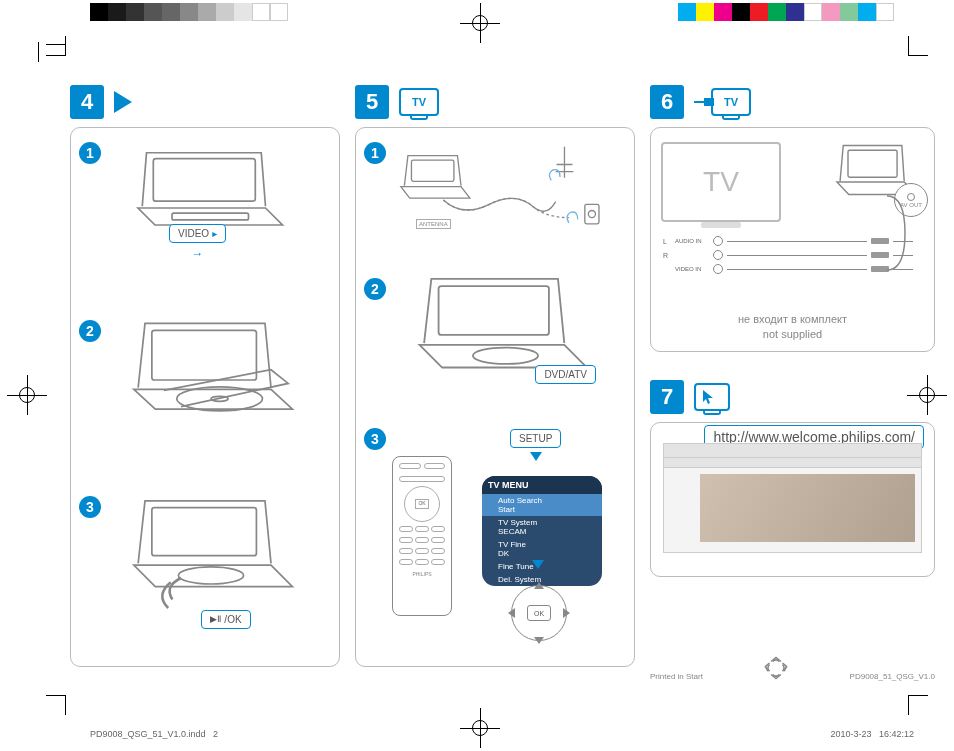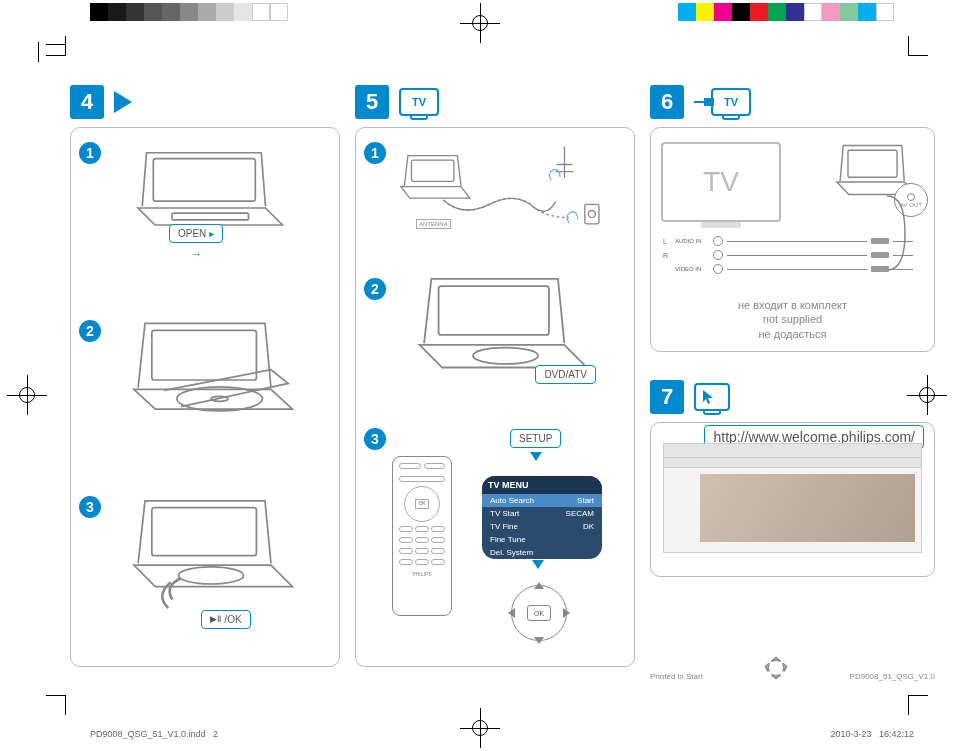--- a/index.html
+++ b/index.html
@@ -47,21 +47,21 @@
   .step-dot { width:22px; height:22px; background:#0089cf; color:#fff; border-radius:50%; font-size:14px; font-weight:bold; display:flex; align-items:center; justify-content:center; position:absolute; }
   
   .col1 .panel { height:540px; }
   .col2 .panel { height:540px; }
   
   .btn-label { border:1px solid #0089cf; border-radius:4px; padding:3px 8px; font-size:10px; color:#555; background:#fff; display:inline-flex; align-items:center; gap:3px; white-space:nowrap; }
   .arrow-down { display:block; width:0; height:0; border-left:6px solid transparent; border-right:6px solid transparent; border-top:9px solid #0089cf; margin:4px auto; }
   
   .tv-menu { background:#2a4a6e; color:#fff; font-size:8px; padding:0; width:120px; border-radius:3px; overflow:hidden; }
   .tv-menu .hdr { background:#1b3450; padding:4px 6px; font-weight:bold; font-size:9px; }
-  .tv-menu .row { display:flex; justify-content:space-between; padding:2px 8px; }
+  .tv-menu .row { display:flex; justify-content:space-between; padding:2px 16px;flex-direction:column; }
   .tv-menu .row.sel { background:#4a8cc8; }
   
   .remote { width:60px; height:160px; border:1px solid #888; border-radius:8px; background:#fff; position:relative; padding:6px 6px; }
   .remote .rbtn { border:1px solid #aaa; border-radius:3px; margin-bottom:3px; }
   
   .dpad { width:70px; height:70px; position:relative; }
   .dpad .circ { position:absolute; left:50%; top:50%; width:56px; height:56px; border:1px solid #888; border-radius:50%; transform:translate(-50%,-50%); }
   .dpad .ok { position:absolute; left:50%; top:50%; width:24px; height:16px; border:1px solid #888; border-radius:3px; transform:translate(-50%,-50%); font-size:7px; display:flex; align-items:center; justify-content:center; color:#555; }
   .dpad .tri { position:absolute; width:0; height:0; }
   .dpad .tri.up { left:50%; top:4px; transform:translateX(-50%); border-left:5px solid transparent; border-right:5px solid transparent; border-bottom:7px solid #888; }
@@ -166,21 +166,21 @@
         <svg viewBox="0 0 200 130">
             <g fill="none" stroke="#888" stroke-width="2">
           <path d="M20 80 L170 80 L190 100 L40 100 Z"></path>
           <path d="M25 78 L30 15 L165 15 L170 78"></path>
           <rect x="38" y="22" width="120" height="50" rx="3"></rect>
           <rect x="60" y="86" width="90" height="8" rx="2"></rect>
         </g>
           </svg>
         <div style="position:absolute; left:48px; bottom:-4px;">
           <span class="btn-label">
-              <span>OPEN</span> 
+              <span>VIDEO</span> 
               <span style="color:#0089cf;">▸</span>
             </span>
           <div style="text-align:center; color:#0089cf; font-size:12px; margin-top:2px;">→</div>
         </div>
       </div>
 
       <div class="step-dot" style="left:8px; top:192px;">2</div>
       <div style="position:absolute; left:50px; top:180px; width:180px;">
         <svg viewBox="0 0 210 140">
             <g fill="none" stroke="#888" stroke-width="2">
@@ -296,21 +296,21 @@
           <span class="arrow-down"></span>
         </div>
 
         <div class="tv-menu" style="position:absolute; left:90px; top:48px;border-radius:13px;">
           <div class="hdr">TV MENU</div>
           <div class="row sel">
               <span>Auto Search</span>
               <span>Start</span>
             </div>
           <div class="row">
-              <span>TV Start</span>
+              <span>TV System</span>
               <span>SECAM</span>
             </div>
           <div class="row">
               <span>TV Fine</span>
               <span>DK</span>
             </div>
           <div class="row">
               <span>Fine Tune</span>
               <span></span>
             </div>
@@ -395,21 +395,20 @@
         </div>
 
         <svg style="position:absolute; right:-2px; top:-48px; width:30px; height:90px;" viewBox="0 0 30 90">
             <path d="M2 82 Q20 82 20 45 Q20 8 2 8" fill="none" stroke="#888" stroke-width="1.5"></path>
           </svg>
       </div>
 
       <div style="position:absolute; left:0; right:0; bottom:10px; text-align:center; font-size:11px; color:#888; line-height:1.3;">
         <div>не входит в комплект</div>
         <div>not supplied</div>
-        <div>не додається</div>
       </div>
     </div>
 
     <div class="section-header" style="margin-top:28px;">
       <div class="num-box">7</div>
       <div class="cursor-icon">
         <svg width="14" height="16" viewBox="0 0 14 16">
             <path d="M1 1 L1 13 L4 10 L6 15 L8 14 L6 9 L11 9 Z" fill="#0089cf"></path>
           </svg>
       </div>

